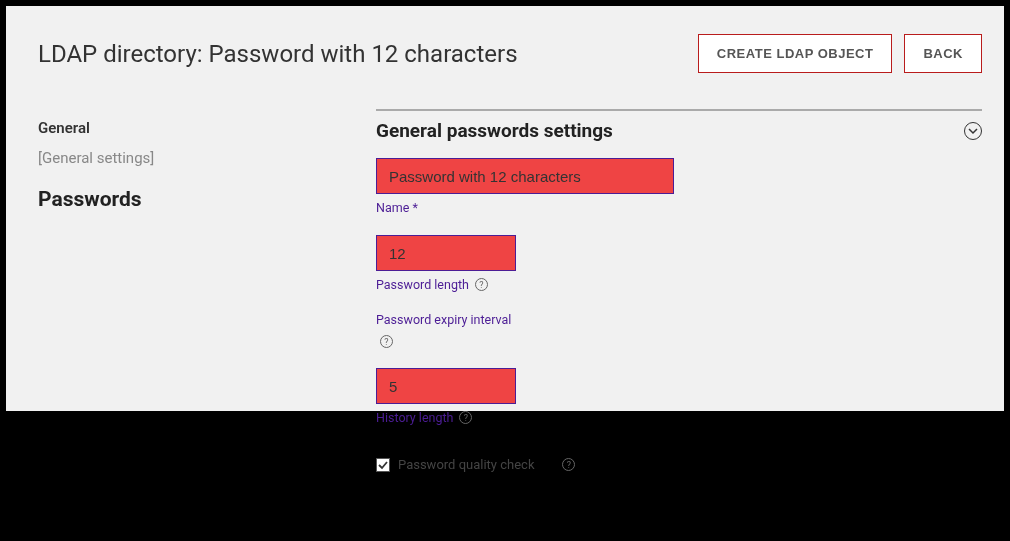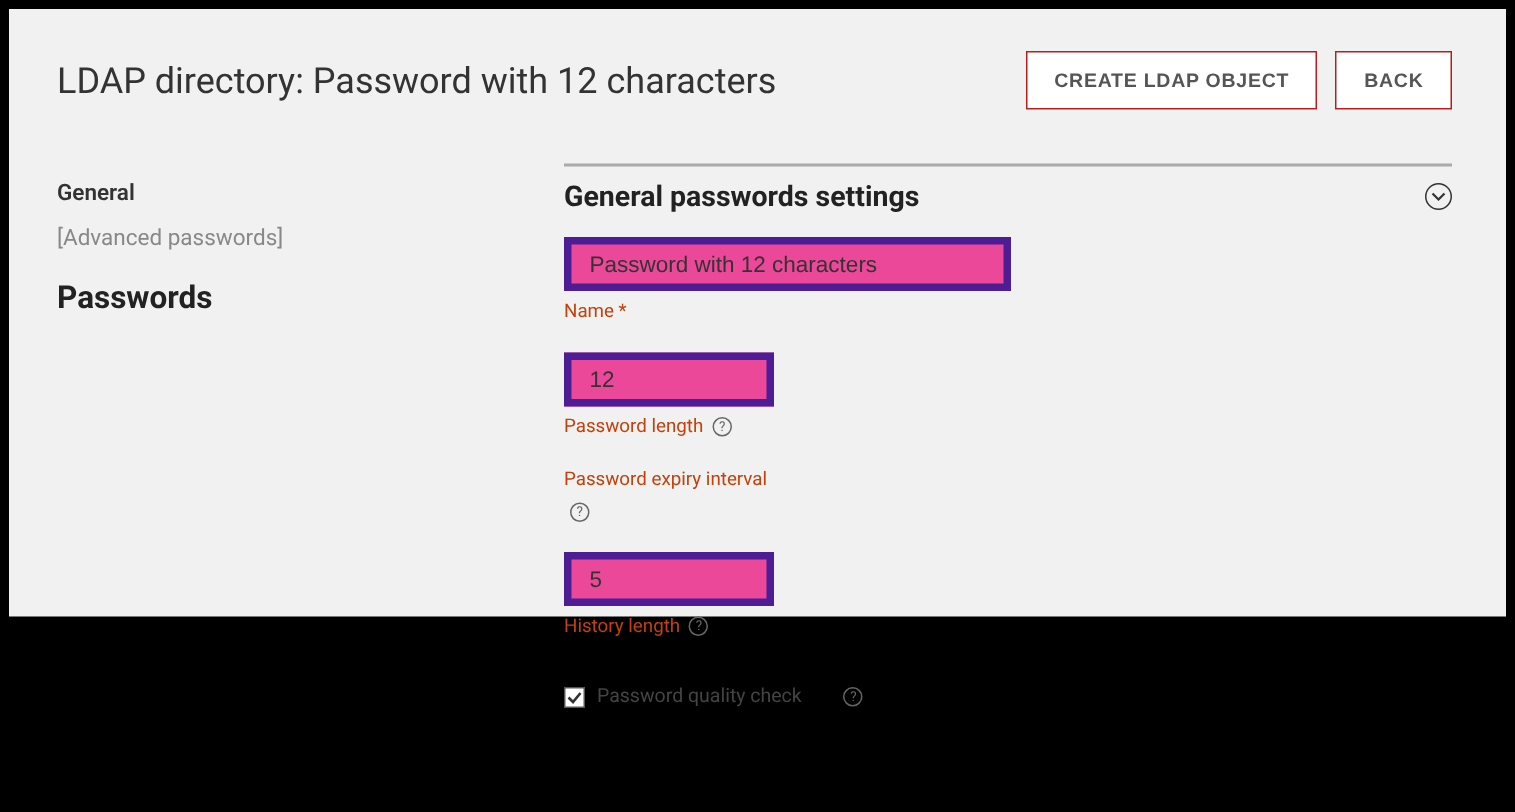--- a/index.html
+++ b/index.html
@@ -8,21 +8,21 @@
       background: #000;
       width: 1010px;
       height: 541px;
       overflow: hidden;
     }
     .frame {
       background: #f1f1f1;
       margin: 6px;
       width: 998px;
       height: 405px;
-      padding: 28px 36px 0 32px;
+      padding: 28px 22px 0 32px;
     }
     .header {
       display: flex;
       justify-content: space-between;
       align-items: center;
       margin-bottom: 36px;
     }
     .page-title {
       font-size: 24px;
       font-weight: 400;
@@ -100,33 +100,33 @@
       display: flex;
       align-items: center;
       justify-content: center;
       cursor: pointer;
     }
     .collapse-icon svg { width: 10px; height: 10px; }
     .form-group {
       margin-bottom: 20px;
     }
     .text-input {
-      background: #ec4899;
-      border: 5px solid #4c1d95;
+      background: #ef4444;
+      border: 1px solid #4c1d95;
       padding: 8px 12px;
       font-size: 15px;
       color: #333;
       width: 298px;
       height: 36px;
       display: block;
     }
     .text-input.narrow { width: 140px; }
     .field-label {
       font-size: 12.5px;
-      color: #c2410c;
+      color: #4c1d95;
       margin-top: 6px;
       display: flex;
       align-items: center;
       gap: 6px;
     }
     .help-icon {
       display: inline-flex;
       width: 13px;
       height: 13px;
       border: 1.2px solid #666;
@@ -173,21 +173,21 @@
     <div class="header-buttons">
       <button class="btn">CREATE LDAP OBJECT</button>
       <button class="btn">BACK</button>
     </div>
   </div>
 
   <div class="content">
 
     <nav class="sidebar">
       <div class="nav-item">General</div>
-      <div class="nav-sub">[Advanced passwords]</div>
+      <div class="nav-sub">[General settings]</div>
       <div class="nav-section">Passwords</div>
     </nav>
 
     <div class="main">
       <hr class="section-divider">
       <div class="section-header">
         <div class="section-title">General passwords settings</div>
         <div class="collapse-icon">
           <svg viewBox="0 0 10 10">
               <path d="M1 3 L5 7 L9 3" stroke="#333" stroke-width="1.5" fill="none"></path>

